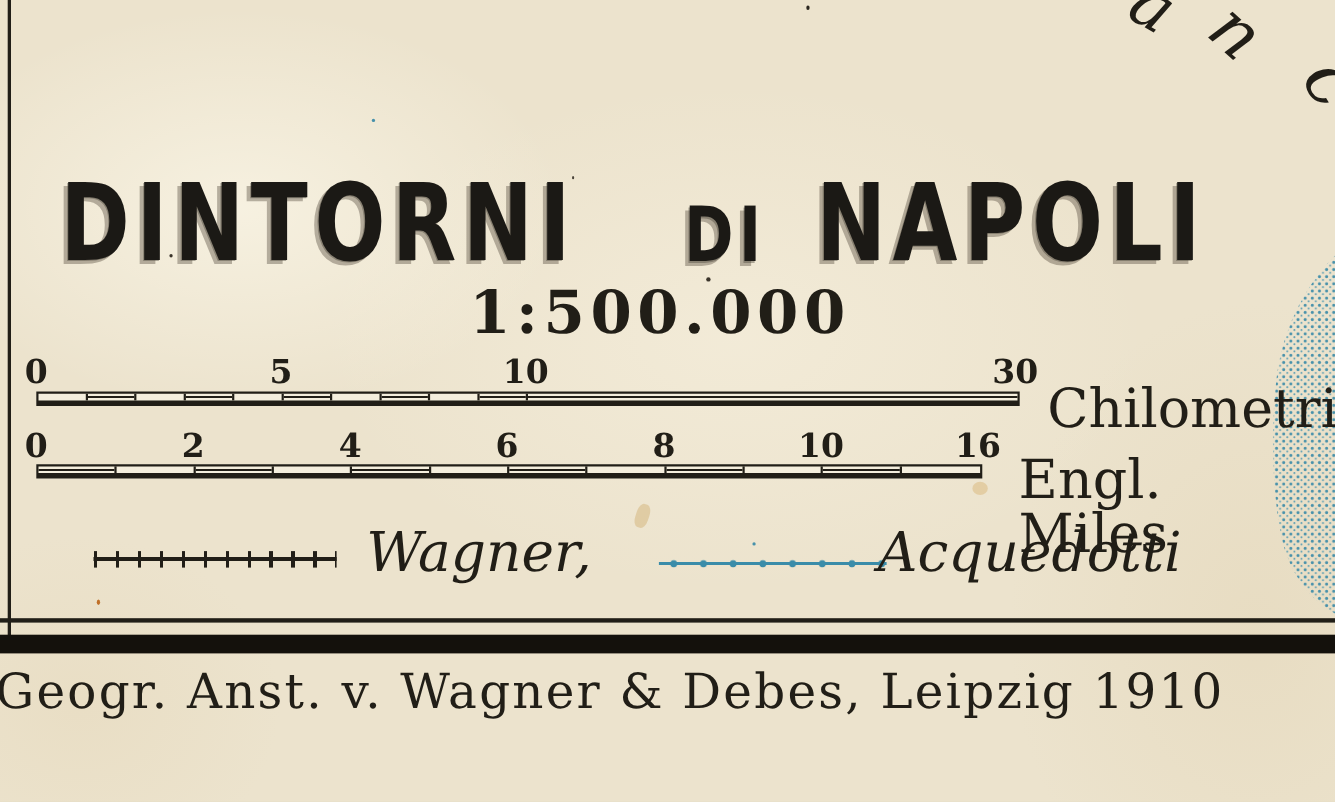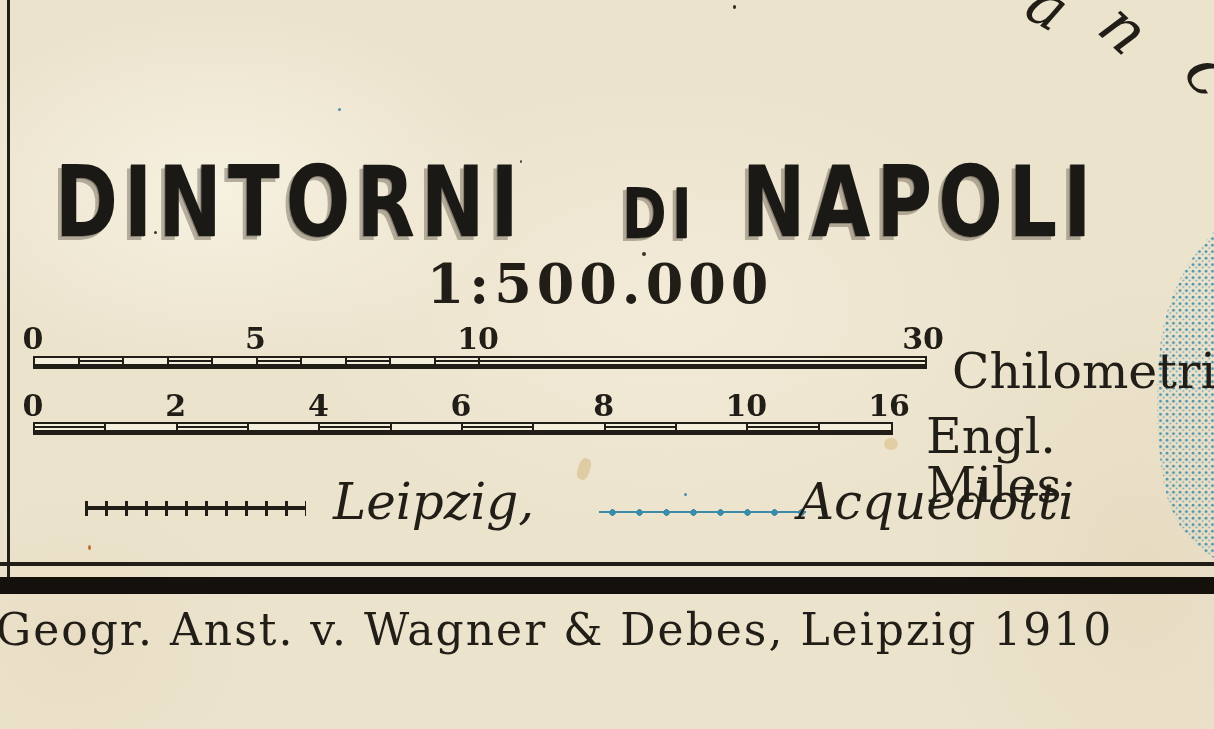--- a/index.html
+++ b/index.html
@@ -154,21 +154,21 @@
         <div class="seg" style="width: 8.33333%;"></div>
         <div class="seg lined" style="width: 8.33333%;"></div>
         <div class="seg" style="width: 8.33333%;"></div>
         <div class="seg lined" style="width: 8.33333%;"></div>
         <div class="seg" style="width: 8.33333%;"></div>
       </div>
     <div class="unit-label">Engl. Miles</div>
   </div>
 
   <div class="sym-tram"></div>
-  <div class="legend-label ll0">Leipzig,</div>
+  <div class="legend-label ll0">Wagner,</div>
 
   <div class="sym-aqueduct"></div>
   <div class="legend-label ll1">Acquedotti</div>
 
   <div class="rule-thin"></div>
   <div class="rule-thick"></div>
 
   <div class="credit">Geogr. Anst. v. Wagner &amp; Debes, Leipzig 1910</div>
 
   <div class="speck s1"></div>

